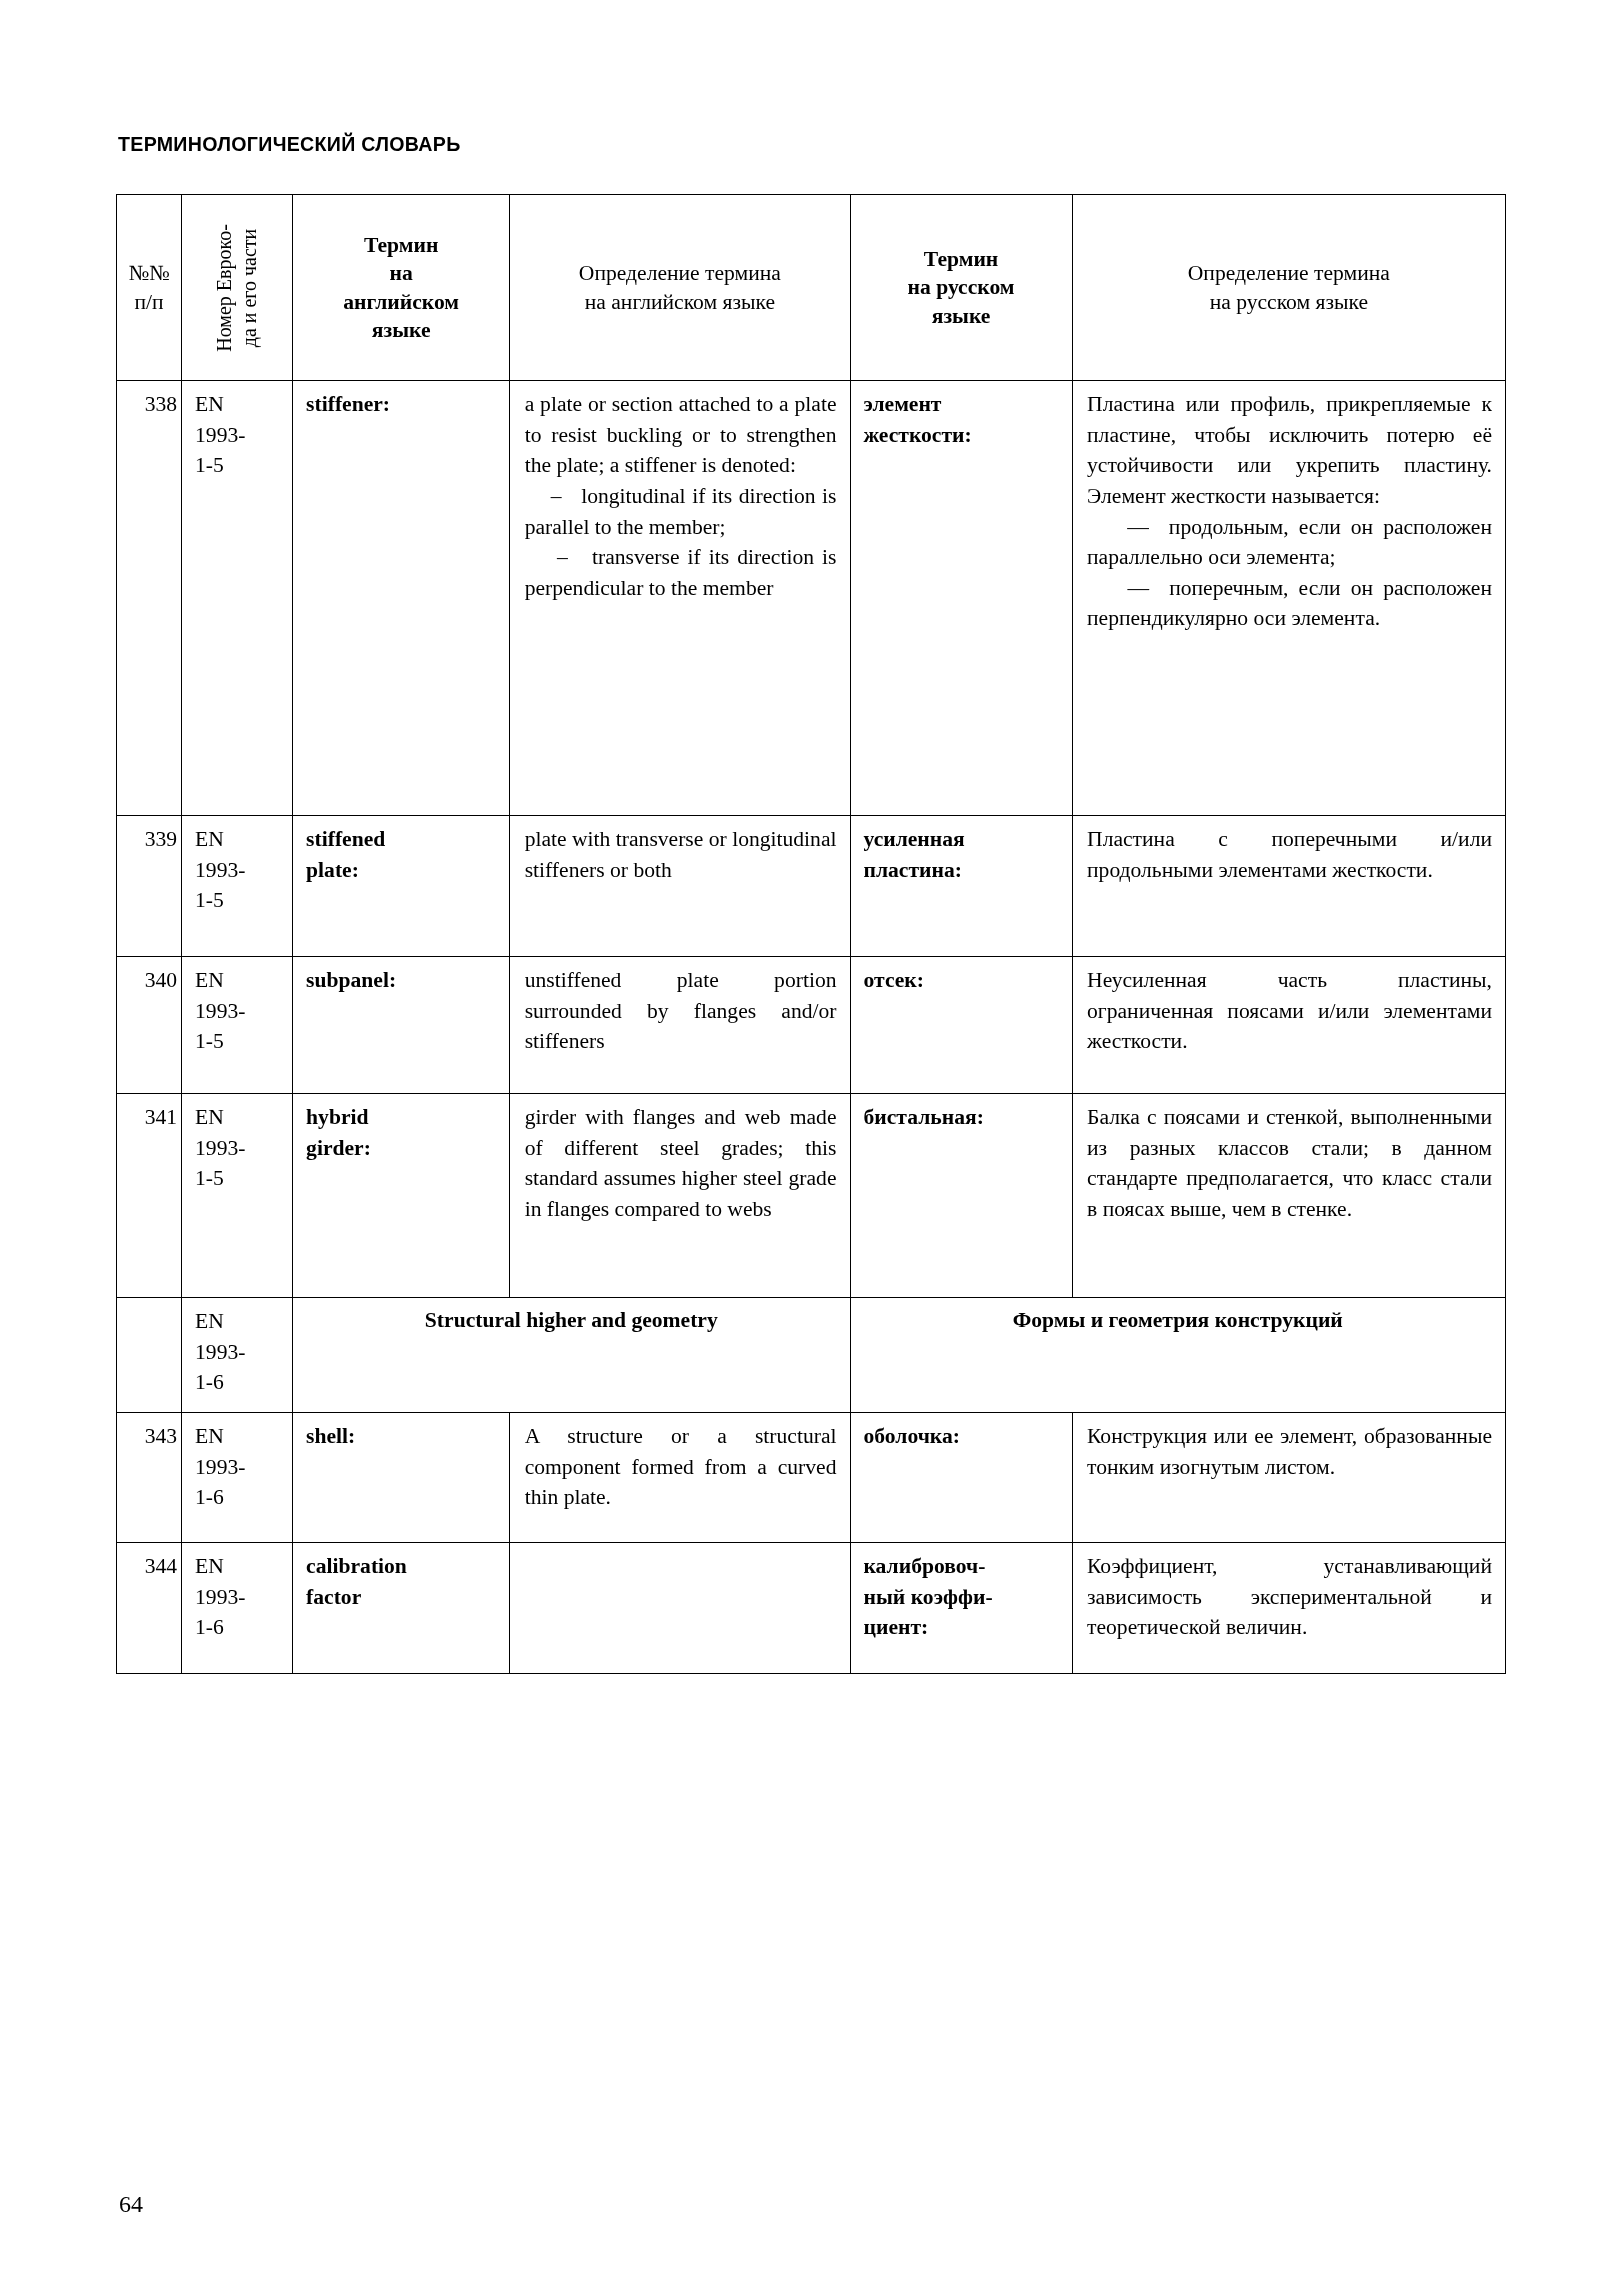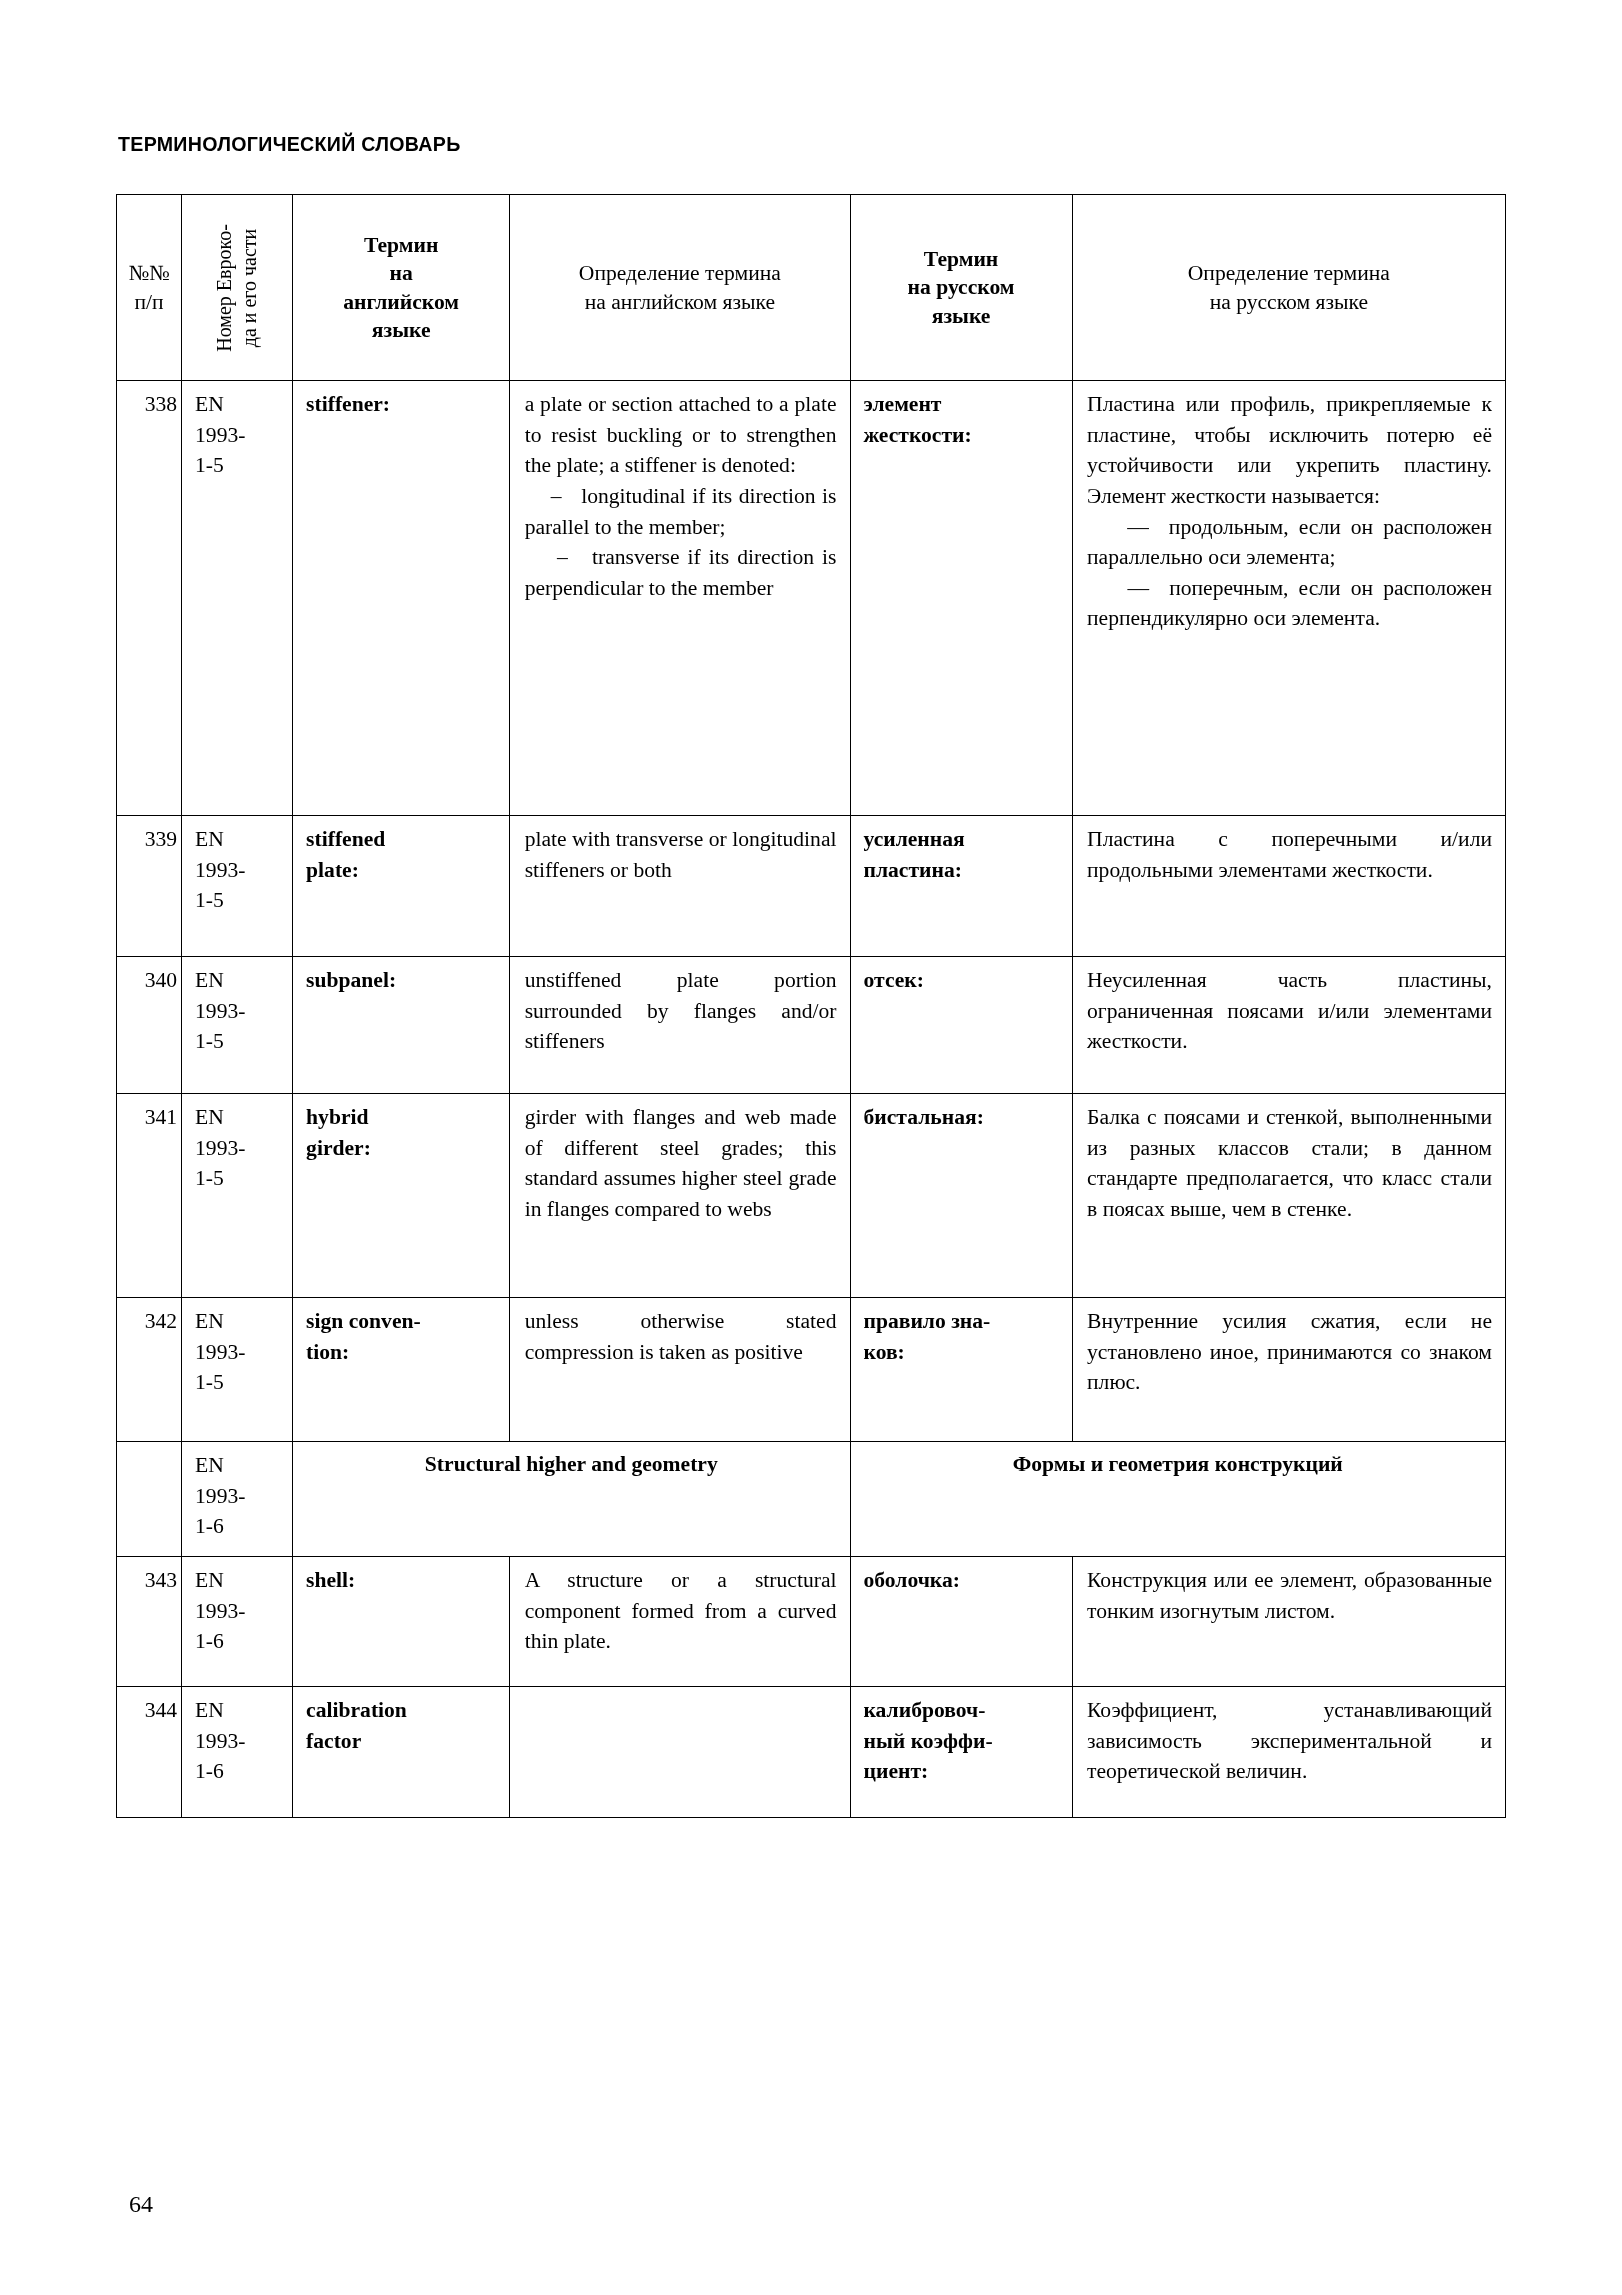--- a/index.html
+++ b/index.html
@@ -77,21 +77,21 @@
   tr.r-339 { height: 141px; }
   tr.r-340 { height: 137px; }
   tr.r-341 { height: 204px; }
   tr.r-342 { height: 144px; }
   tr.r-sec { height: 115px; }
   tr.r-343 { height: 130px; }
   tr.r-344 { height: 131px; }
   tr.r-345 { height: 213px; }
   .page-number {
     position: absolute;
-    left: 129px;
+    left: 119px;
     top: 2191px;
     font-size: 24px;
   }
 </style>
 </head>
 <body>
 
 <div class="page">
 
   <div class="doc-header">ТЕРМИНОЛОГИЧЕСКИЙ СЛОВАРЬ</div>
@@ -171,32 +171,20 @@
         <td class="c-code">EN
 1993-
 1-5</td>
         <td class="c-term">hybrid
 girder:</td>
         <td class="c-def">girder with flanges and web made of different steel grades; this standard assumes higher steel grade in flanges compared to webs</td>
         <td class="c-term">бистальная:</td>
         <td class="c-def">Балка с поясами и стенкой, выполненными из разных классов стали; в данном стандарте предполагается, что класс стали в поясах выше, чем в стенке.</td>
       </tr>
 
-      <tr class="r-342">
-        <td class="c-num">342</td>
-        <td class="c-code">EN
-1993-
-1-5</td>
-        <td class="c-term">sign conven-
-tion:</td>
-        <td class="c-def">unless otherwise stated compression is taken as positive</td>
-        <td class="c-term">правило зна-
-ков:</td>
-        <td class="c-def">Внутренние усилия сжатия, если не установлено иное, принимаются со знаком плюс.</td>
-      </tr>
 
       <tr class="r-sec">
         <td class="c-num"></td>
         <td class="c-code">EN
 1993-
 1-6</td>
         <td class="section-title" colspan="2">Structural higher and geometry</td>
         <td class="section-title" colspan="2">Формы и геометрия конструкций</td>
       </tr>
 

